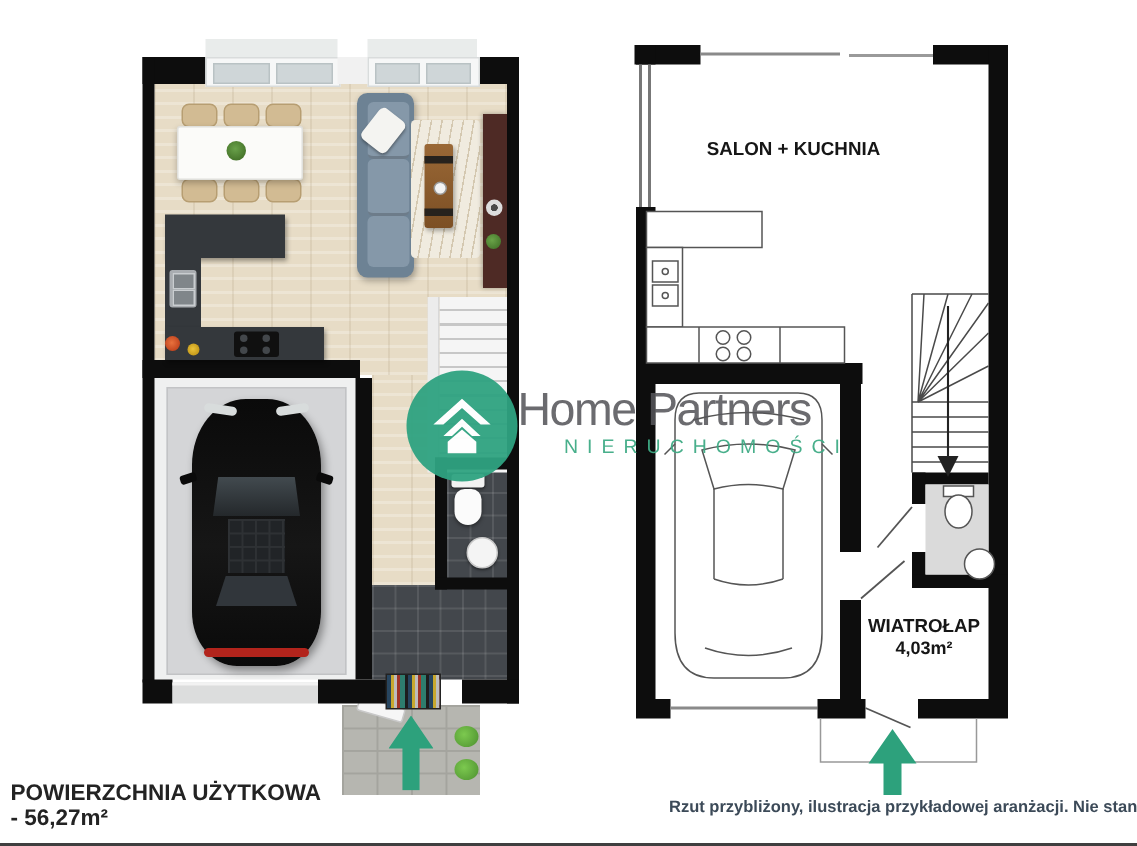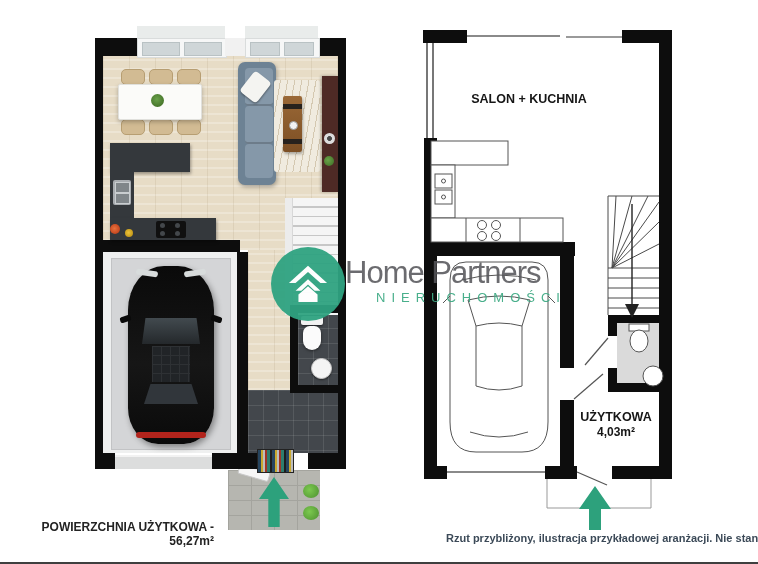--- a/index.html
+++ b/index.html
@@ -215,33 +215,33 @@
     <g>
       <path d="M127,451 V480 H231 V451" fill="none" stroke="#999" stroke-width="1"></path>
       <polygon points="175,458 159,481 169,481 169,502 181,502 181,481 191,481" fill="#2da17c"></polygon>
     </g>
   </svg>
 
   <div class="rlabel" style="left:454px;top:92px;width:150px;">
     <span class="nm">SALON + KUCHNIA</span>
   </div>
   <div class="rlabel" style="left:566px;top:410px;width:100px;">
-    <span class="nm">UŻYTKOWA</span>
+    <span class="nm">WIATROŁAP</span>
     <span class="ar">4,03m²</span>
   </div>
 
   <div class="abs" style="left:238px;top:245px;width:300px;height:80px;opacity:.95;margin-left:31px;">
     <div class="abs" style="left:2px;top:2px;width:74px;height:74px;border-radius:50%;background:#2fa381;">
       <svg width="46" height="42" viewBox="0 0 48 44" style="position:absolute;left:14px;top:15px;">
         <path fill="#ffffff" d="M4 22 L24 4 L44 22 L37 22 L24 10.5 L11 22 Z"></path>
         <path fill="#ffffff" d="M11 30 L24 18 L37 30 L31 30 L24 23.5 L17 30 Z"></path>
         <path fill="#ffffff" d="M14 34 L24 25.5 L34 34 L34 42 L14 42 Z"></path>
       </svg>
     </div>
     <div class="abs" style="left:76px;top:10px;font-size:31px;letter-spacing:-1px;color:rgba(86,86,90,.92);white-space:nowrap;">Home Partners</div>
     <div class="abs" style="left:107px;top:45px;font-size:13px;letter-spacing:6px;color:#3fab85;white-space:nowrap;">NIERUCHOMOŚCI</div>
   </div>
 
-  <div class="abs" style="left:7px;top:520px;width:207px;text-align:right;font-size:12px;font-weight:bold;color:#232323;">POWIERZCHNIA UŻYTKOWA - 56,27m²</div>
+  <div class="abs" style="left:7px;top:520px;width:207px;text-align:left;font-size:15px;font-weight:bold;color:#232323;">POWIERZCHNIA UŻYTKOWA - 56,27m²</div>
   <div class="abs" style="left:446px;top:532px;font-size:11px;font-weight:bold;color:#3c4a58;white-space:nowrap;">Rzut przybliżony, ilustracja przykładowej aranżacji. Nie stanowi oferty handlowej.</div>
 
   <div class="abs" style="left:0;bottom:0;width:758px;height:2.5px;background:#3f3f3f;"></div>
 </div>
 
 </body></html>

